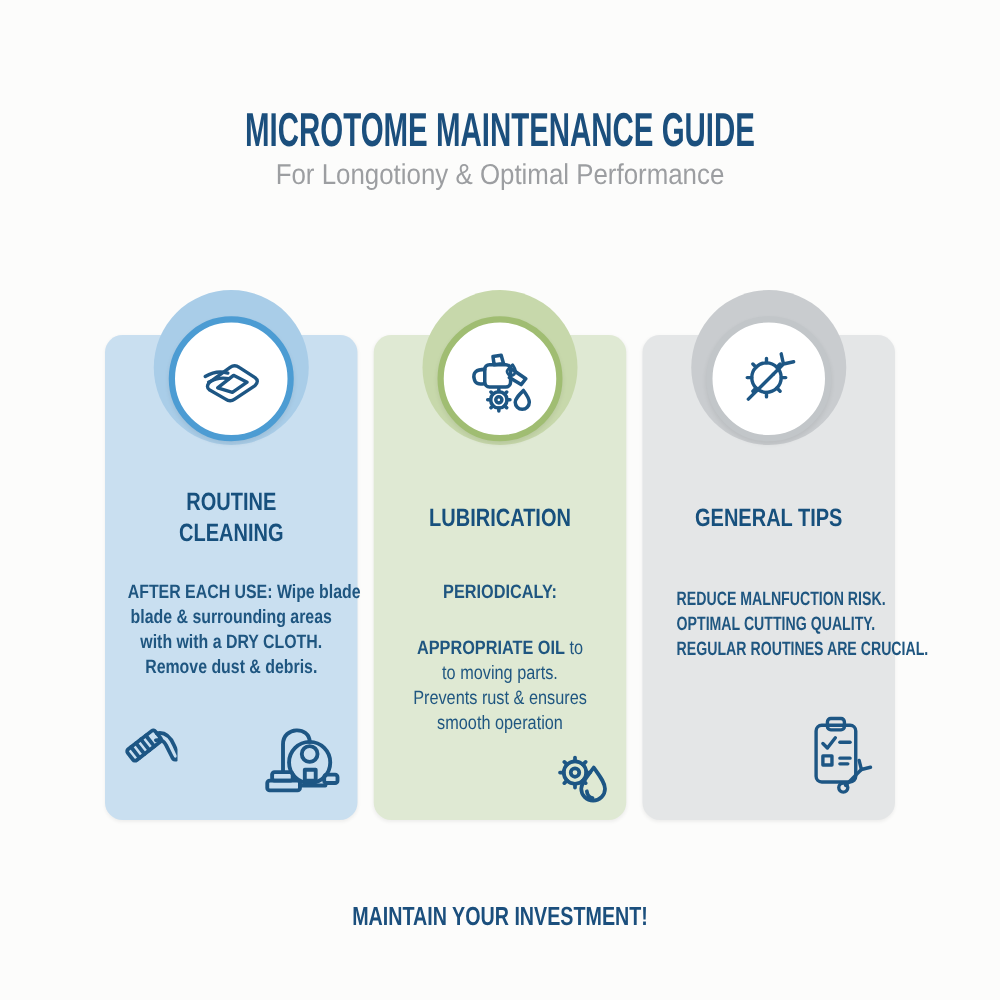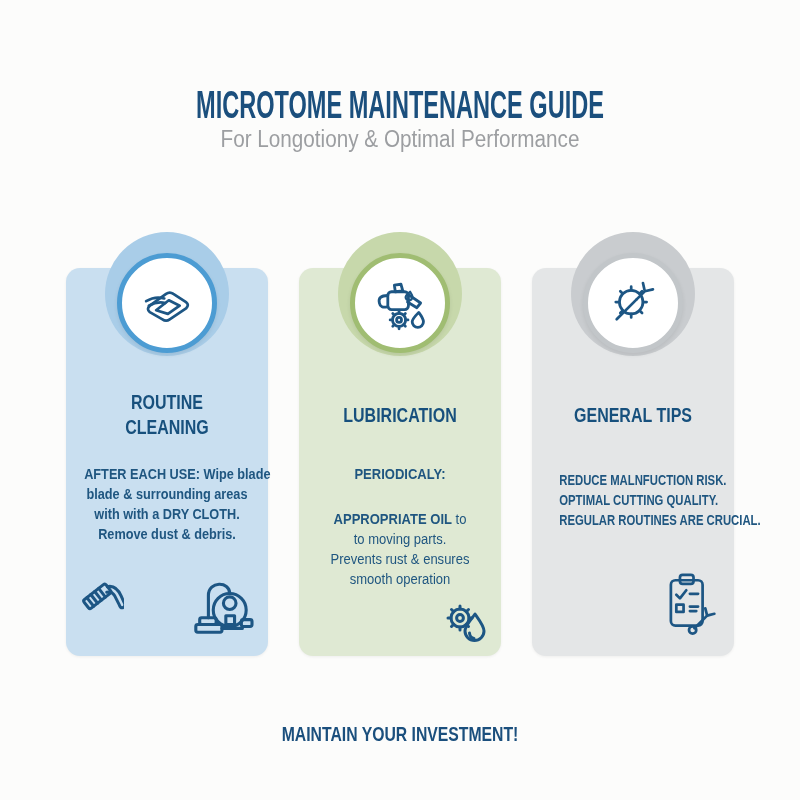--- a/index.html
+++ b/index.html
@@ -17,21 +17,21 @@
     color:#1b4f7d;transform:scaleX(.62);transform-origin:50% 50%;
     white-space:nowrap;
   }
   .subtitle{
     margin:0;position:absolute;top:126px;left:0;width:100%;
     text-align:center;font-size:23px;font-weight:400;color:#9c9ea1;
     transform:scaleX(.9);transform-origin:50% 50%;white-space:nowrap;
   }
   
   .cards{position:absolute;top:268px;left:0;width:100%;
-    display:flex;justify-content:center;gap:31px;}
+    display:flex;justify-content:center;gap:13px;}
   .card{
     position:relative;width:202px;height:388px;border-radius:14px;
     background:var(--bg);box-shadow:0 1px 3px rgba(0,0,0,.06);
   }
   .halo{
     position:absolute;top:-36px;left:50%;margin-left:-62px;
     width:124px;height:124px;border-radius:50%;background:var(--halo);
   }
   .disc{
     position:absolute;top:-15px;left:50%;margin-left:-50px;

